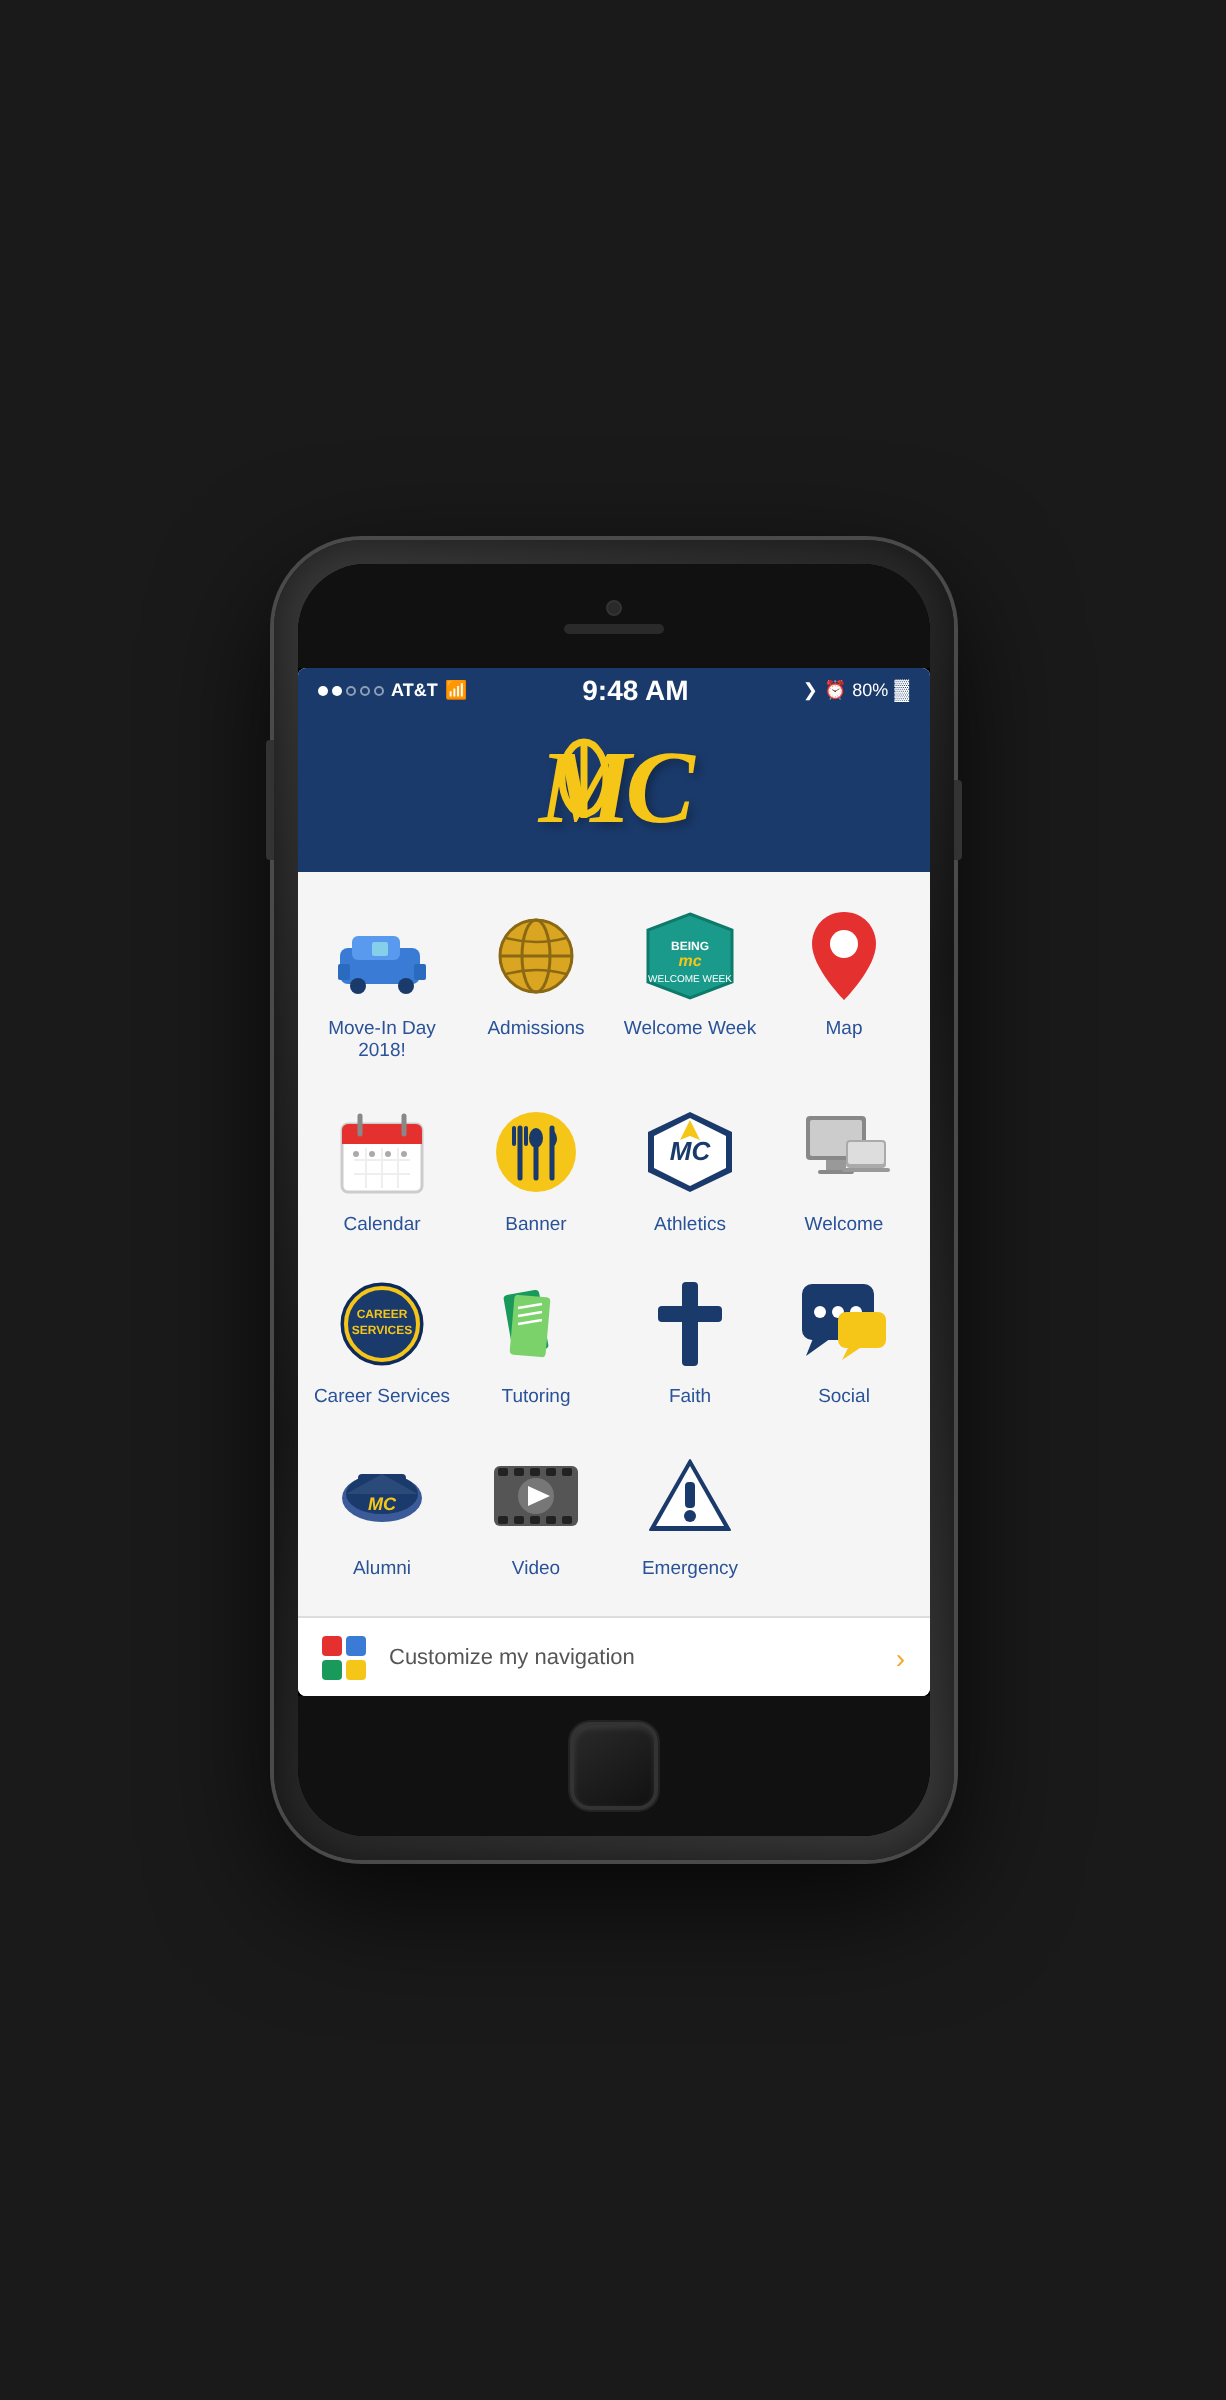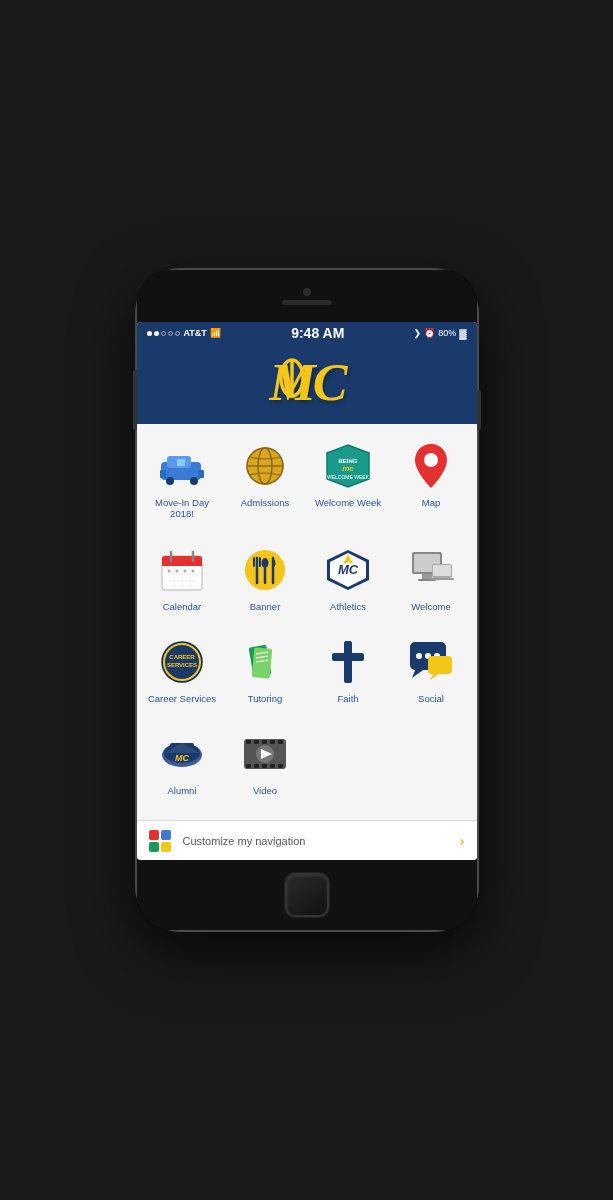--- a/index.html
+++ b/index.html
@@ -10,20 +10,21 @@
       align-items: center;
       min-height: 100vh;
       font-family: -apple-system, 'Helvetica Neue', Arial, sans-serif;
     }
 
     .phone-outer {
       width: 340px;
       height: 660px;
       background: linear-gradient(145deg, #3a3a3a, #1a1a1a, #3a3a3a);
       border-radius: 44px;
+      padding: 12px;
       box-shadow: 0 0 0 2px #4a4a4a, 0 20px 60px rgba(0,0,0,0.8), inset 0 0 20px rgba(0,0,0,0.5);
       position: relative;
     }
 
     .phone-inner {
       width: 100%;
       height: 100%;
       background: #000;
       border-radius: 34px;
       overflow: hidden;
@@ -500,20 +501,33 @@
               <rect x="36" y="29" width="5" height="4" rx="1" fill="#222"></rect>
 
               <circle cx="23" cy="19" r="9" fill="rgba(255,255,255,0.2)"></circle>
               <polygon points="19,14 19,24 30,19" fill="white"></polygon>
             </svg>
           </div>
           <span class="item-label">Video</span>
         </div>
 
 
+        <div class="grid-item">
+          <div class="icon-wrap">
+            <svg width="46" height="42" viewBox="0 0 46 42">
+
+              <polygon points="23,3 43,38 3,38" fill="#1a3a6b" stroke="#1a3a6b" stroke-width="1" stroke-linejoin="round"></polygon>
+              <polygon points="23,6 40,36 6,36" fill="white"></polygon>
+
+              <rect x="20.5" y="14" width="5" height="13" rx="2" fill="#1a3a6b"></rect>
+              <circle cx="23" cy="31" r="3" fill="#1a3a6b"></circle>
+            </svg>
+          </div>
+          <span class="item-label">Emergency</span>
+        </div>
 
       </div>
 
       <div class="customize-bar">
         <div class="customize-icon">
           <div class="cust-sq" style="background:#e53030;"></div>
           <div class="cust-sq" style="background:#3a7bd5;"></div>
           <div class="cust-sq" style="background:#1a9a5a;"></div>
           <div class="cust-sq" style="background:#f5c518;"></div>
         </div>

